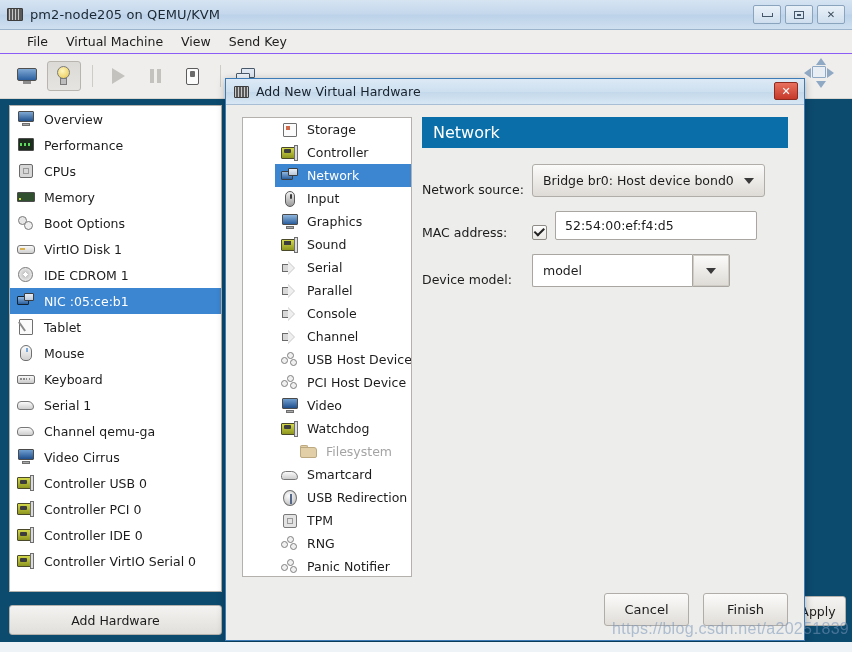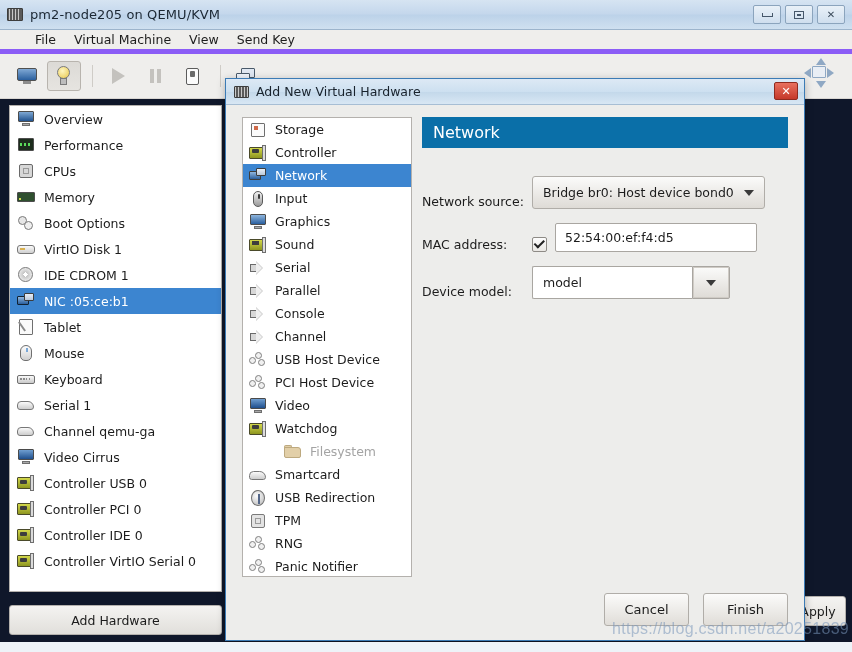--- a/index.html
+++ b/index.html
@@ -10,21 +10,21 @@
     font-family: "DejaVu Sans", "Liberation Sans", sans-serif;
     font-size: 12.5px;
     color: #1c1c1c;
     background: #ededed;
   }
 
   
   #app {
     position: relative;
     width: 852px; height: 652px;
-    background: #0f172a;
+    background: #0c4a6e;
   }
 
   
   .win-titlebar {
     position: absolute; left: 0; top: 0; width: 852px; height: 30px;
     background: linear-gradient(to bottom, #d6e4f2 0%, #c4d7ec 48%, #bcd2e9 52%, #cfe0f0 100%);
     border-bottom: 1px solid #9cb4cc;
     display: flex; align-items: center;
   }
   .win-title-icon {
@@ -64,22 +64,22 @@
   .win-btn .glyph { font-size: 10px; color: #3a4a5a; line-height: 1; }
   .gl-min { width: 11px; height: 4px; border: 1px solid #46576a; border-top: none; }
   .gl-max { width: 10px; height: 8px; border: 1px solid #46576a; position: relative; }
   .gl-max::after { content:''; position:absolute; left:2px; top:2px; width:4px; height:2px; background:#46576a; }
 
   
   .menubar {
     position: absolute; left: 0; top: 30px; width: 852px; height: 24px;
     background: #efeeec;
     display: flex; align-items: center;
-    padding-left: 26px;
-    border-bottom: 5px solid #8b5cf6;
+    padding-left: 18px;
+    border-bottom: 1px solid #8b5cf6;
   }
   .menu-item {
     padding: 2px 9px; font-size: 12.5px; color: #1c1c1c; cursor: default;
   }
 
   
   .toolbar {
     position: absolute; left: 0; top: 54px; width: 852px; height: 45px;
     background: #efeeec;
     display: flex; align-items: center; padding-left: 10px;
@@ -248,42 +248,42 @@
     background:linear-gradient(to bottom,#e8705e,#c5392a);
     border:1px solid #8e2b20;border-radius:2px;
     display:flex;align-items:center;justify-content:center;
     color:#fff;font-size:11px;font-weight:bold;cursor:pointer;
   }
   .dlg-body { position:absolute; left:0; top:26px; width:578px; height:535px; background:#ededeb; }
 
   
   .dev-list {
     position:absolute; left:16px; top:12px; width:170px; height:460px;
-    background:#fff; border:1px solid #b4b1ad; overflow:hidden;
+    background:#fff; border:1px solid #b4b1ad; overflow:hidden;padding-left:32px;
   }
   .dev-row { height:23px; display:flex;align-items:center;padding-left:6px;cursor:default; }
   .dev-row.sel { background:#3c85d0; color:#fff; }
   .dev-row.disabled { color:#a4a4a4;justify-content:center; }
   .dev-row .lbl { font-size:12.5px; margin-left:8px; white-space:nowrap; }
 
   
   .pane { position:absolute; left:196px; top:12px; width:366px; }
   .pane-header {
     height:31px; background:#0a6fa8; color:#fff;
     display:flex;align-items:center;padding-left:11px;
     font-size:16px;
   }
   .form { margin-top:16px; }
   .frow { display:flex; align-items:flex-end; margin-bottom:14px; }
   .flabel { width:110px; font-size:12.5px; text-align:left; flex:0 0 110px; }
   .combo {
     height:33px; border:1px solid #b0ada8; border-radius:3px;
     background:linear-gradient(to bottom,#fbfbfa,#dedbd6);
     display:flex;align-items:center;padding:0 10px; font-size:12.5px;
-    cursor:pointer; min-width:232px; justify-content:space-between; gap:10px;margin-top:12px;
+    cursor:pointer; min-width:232px; justify-content:space-between; gap:10px;
   }
   .caret { width:0;height:0;border-left:5px solid transparent;border-right:5px solid transparent;border-top:6px solid #3a3a3a; }
   .chk {
     width:15px;height:15px;border:1px solid #8e8b86;border-radius:2px;
     background:linear-gradient(to bottom,#fdfdfd,#eae8e4);
     display:flex;align-items:center;justify-content:center;cursor:pointer;
     margin-right:8px; flex:0 0 15px;
   }
   .chk .tick { width:10px;height:6px;border-left:2.4px solid #222;border-bottom:2.4px solid #222;transform:rotate(-45deg) translate(1px,-2px); }
   .txtbox {

